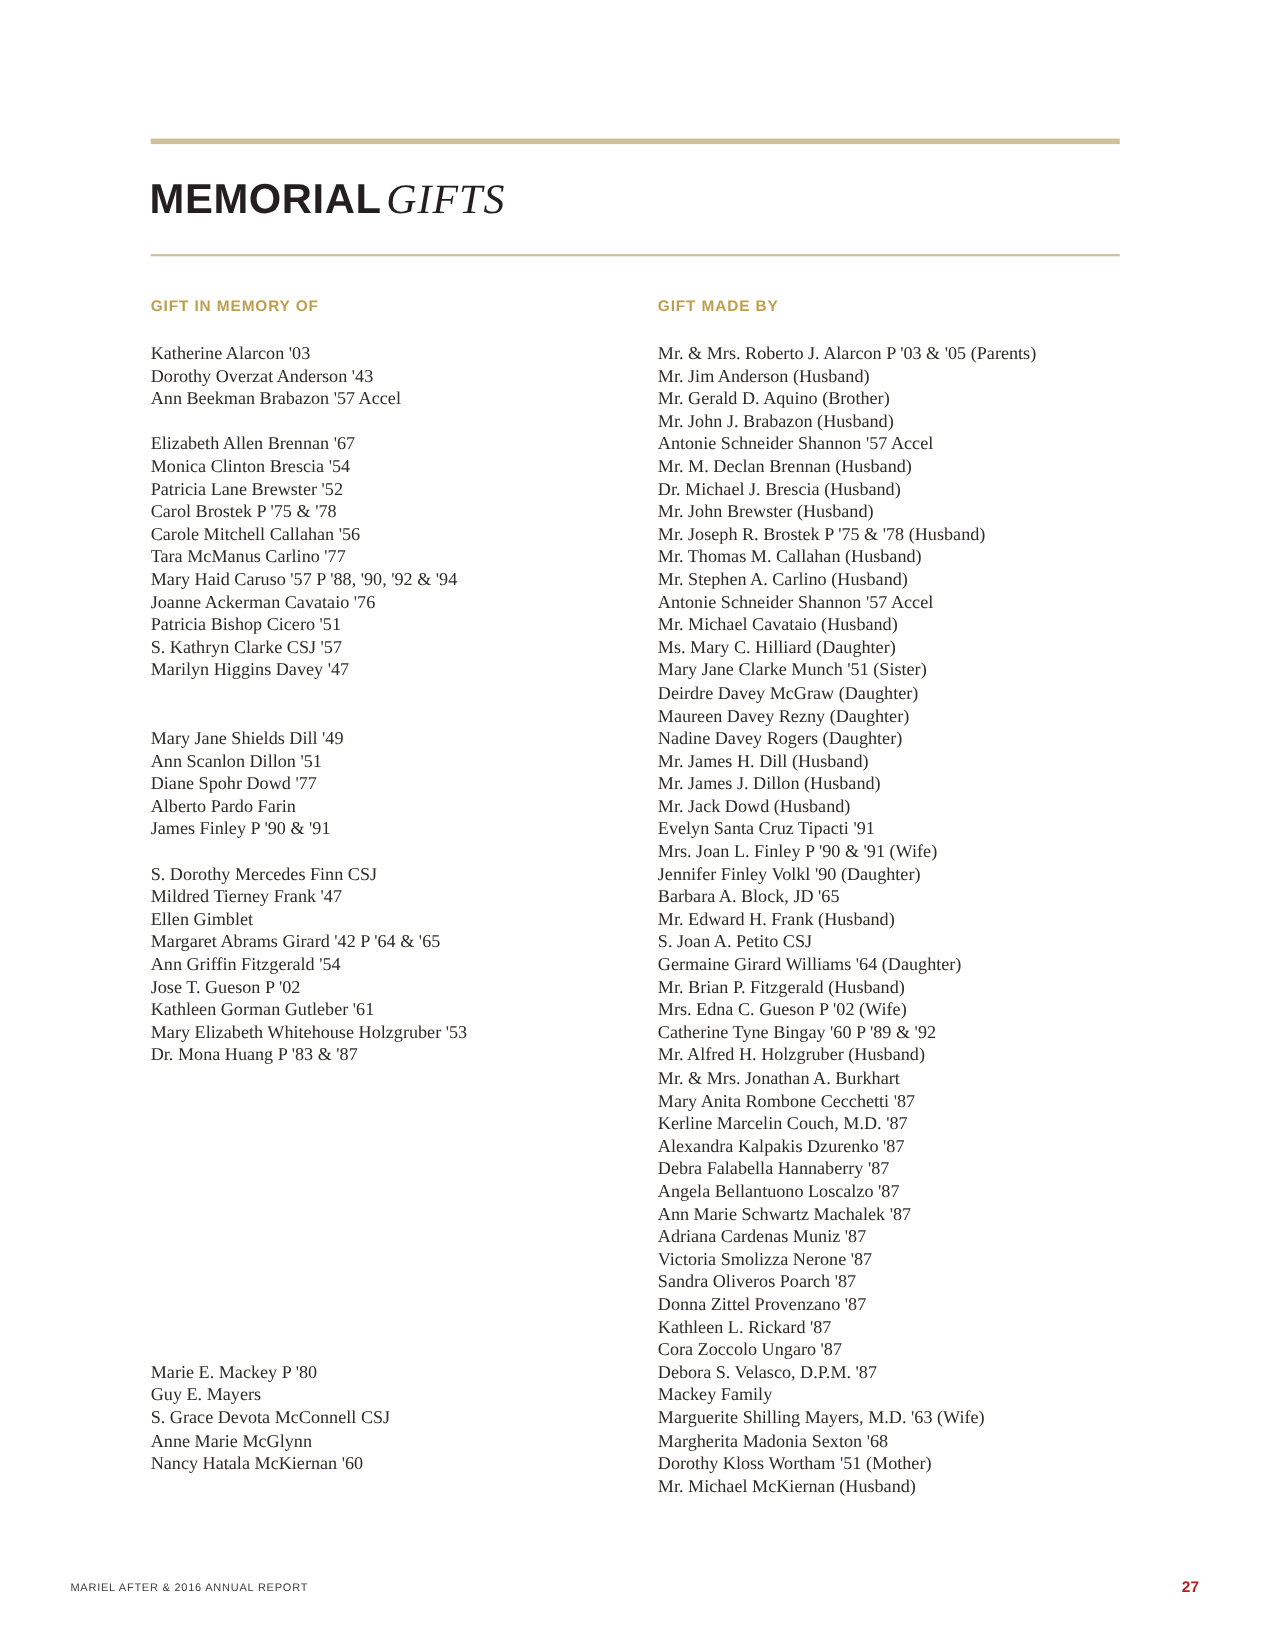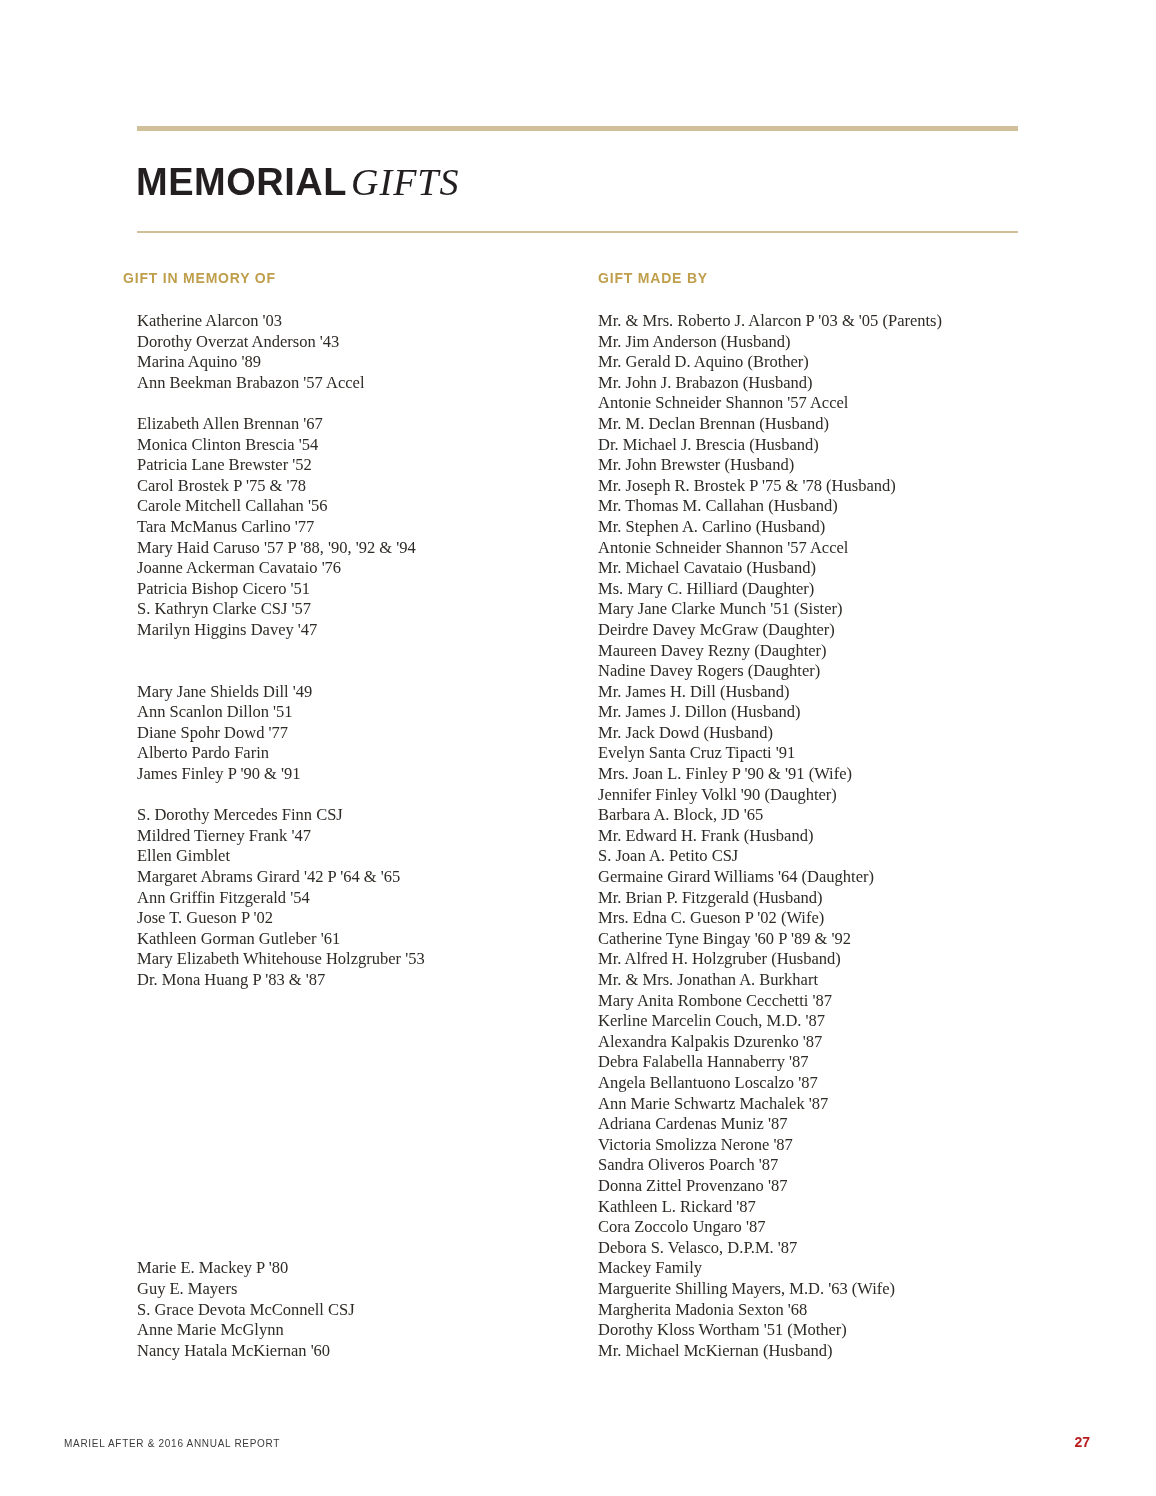--- a/index.html
+++ b/index.html
@@ -56,21 +56,21 @@
   .col-header {
     position: absolute;
     top: 270px;
     font-family: "Liberation Sans", sans-serif;
     font-weight: 700;
     font-size: 14px;
     letter-spacing: 0.8px;
     color: #bf9e4c;
     white-space: nowrap;
   }
-  .col-header.left { left: 123px; }
+  .col-header.left { left: 137px; }
   .col-header.right { left: 598px; text-align: right; }
   .entries {
     position: absolute;
     top: 311px;
     width: 445px;
   }
   .entries.left { left: 137px; }
   .entries.right { left: 598px; }
   .entry-line {
     font-family: "Liberation Serif", serif;
@@ -112,21 +112,20 @@
   <h1 class="page-title" style="margin:0;"><span class="title-sans">MEMORIAL</span><span class="title-serif"> </span><span class="title-serif">GIFTS</span></h1>
 
   <div class="rule-thin"></div>
 
   <div class="col-header left">GIFT IN MEMORY OF</div>
   <div class="col-header right">GIFT MADE BY</div>
 
   <div class="entries left" id="left-entries">
       <div class="entry-line">Katherine Alarcon '03</div>
       <div class="entry-line">Dorothy Overzat Anderson '43</div>
-      <div class="entry-line">Marina Aquino '89</div>
       <div class="entry-line">Ann Beekman Brabazon '57 Accel</div>
       <div class="entry-line">&nbsp;</div>
       <div class="entry-line">Elizabeth Allen Brennan '67</div>
       <div class="entry-line">Monica Clinton Brescia '54</div>
       <div class="entry-line">Patricia Lane Brewster '52</div>
       <div class="entry-line">Carol Brostek P '75 &amp; '78</div>
       <div class="entry-line">Carole Mitchell Callahan '56</div>
       <div class="entry-line">Tara McManus Carlino '77</div>
       <div class="entry-line">Mary Haid Caruso '57 P '88, '90, '92 &amp; '94</div>
       <div class="entry-line">Joanne Ackerman Cavataio '76</div>

